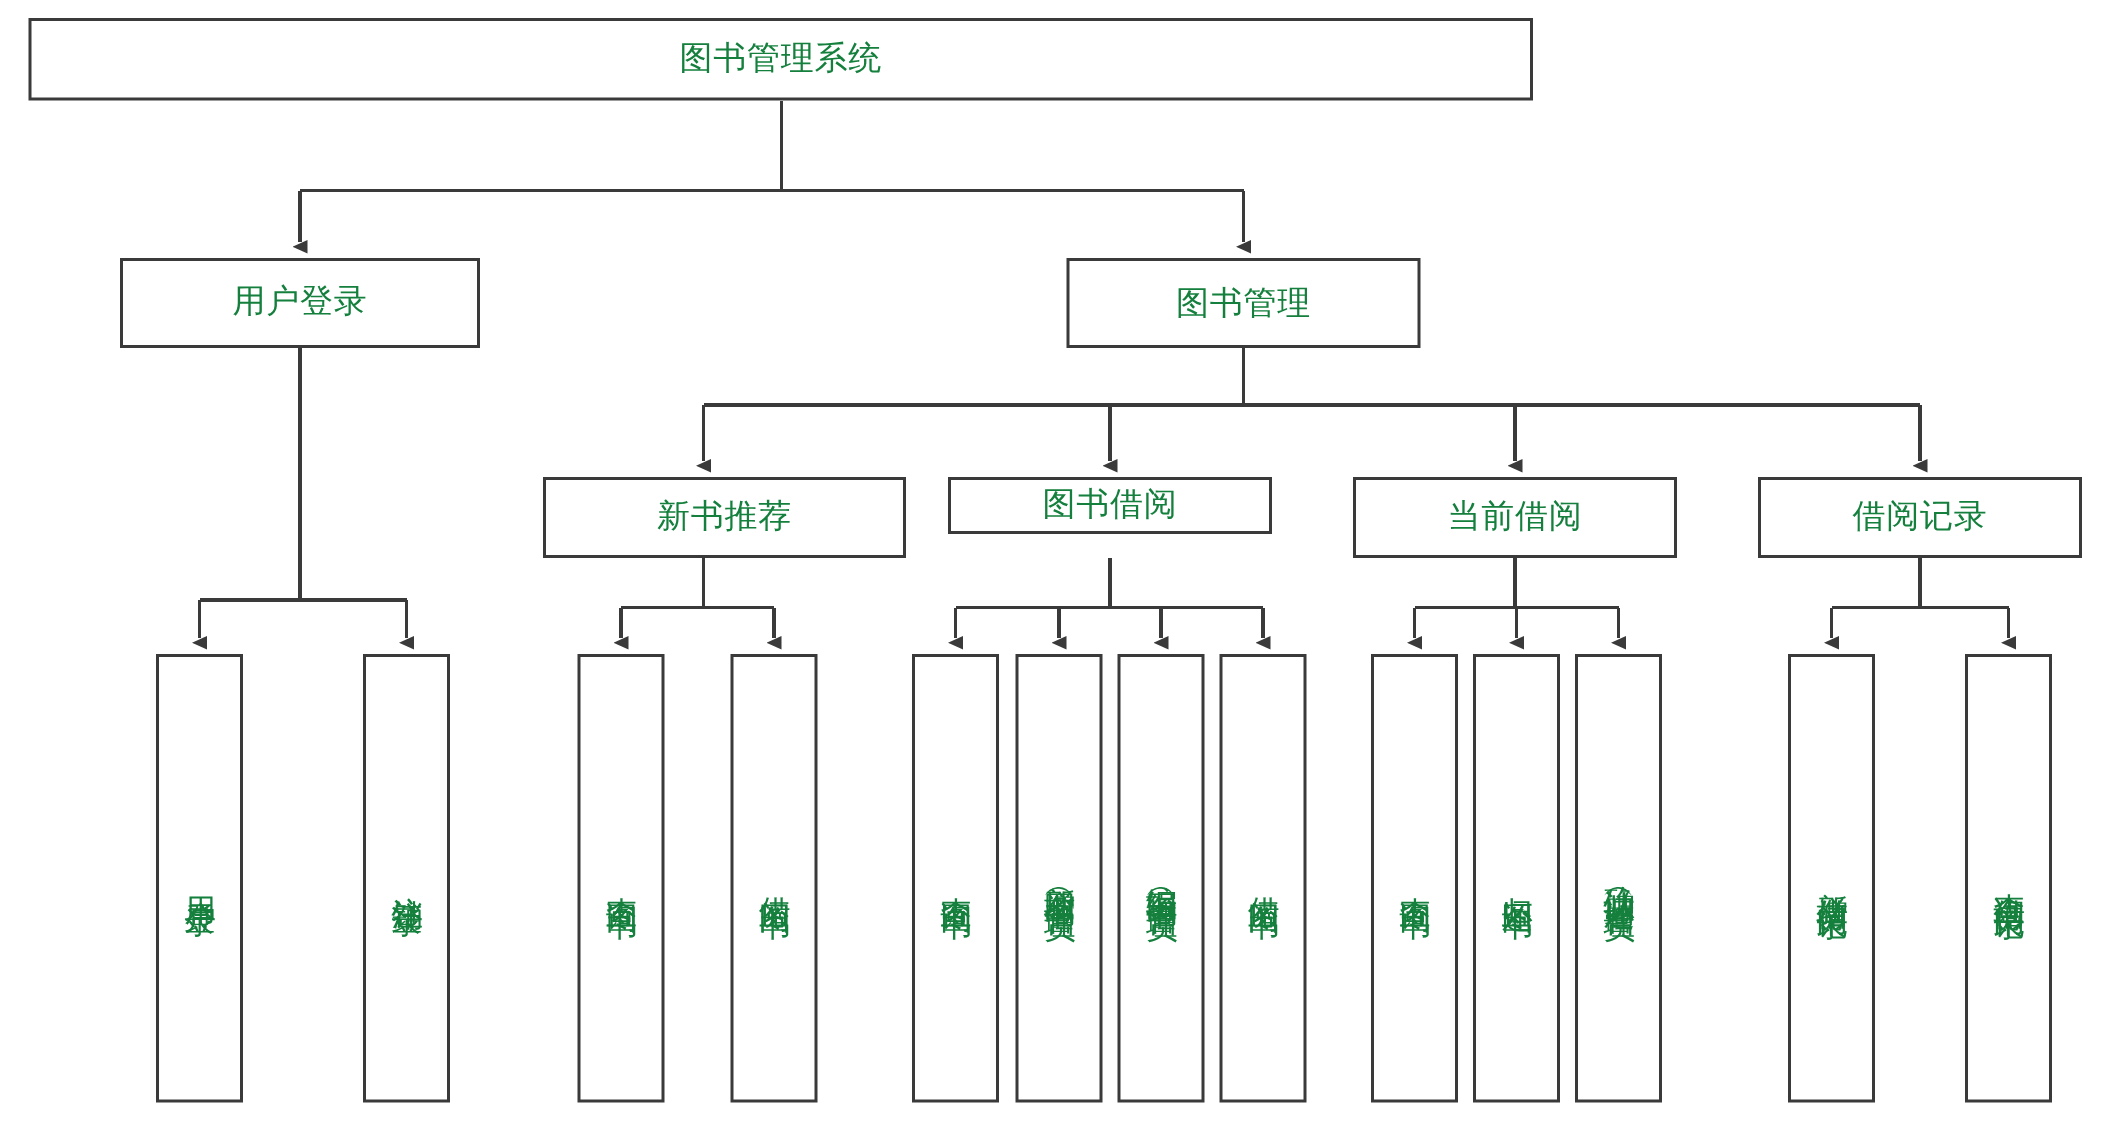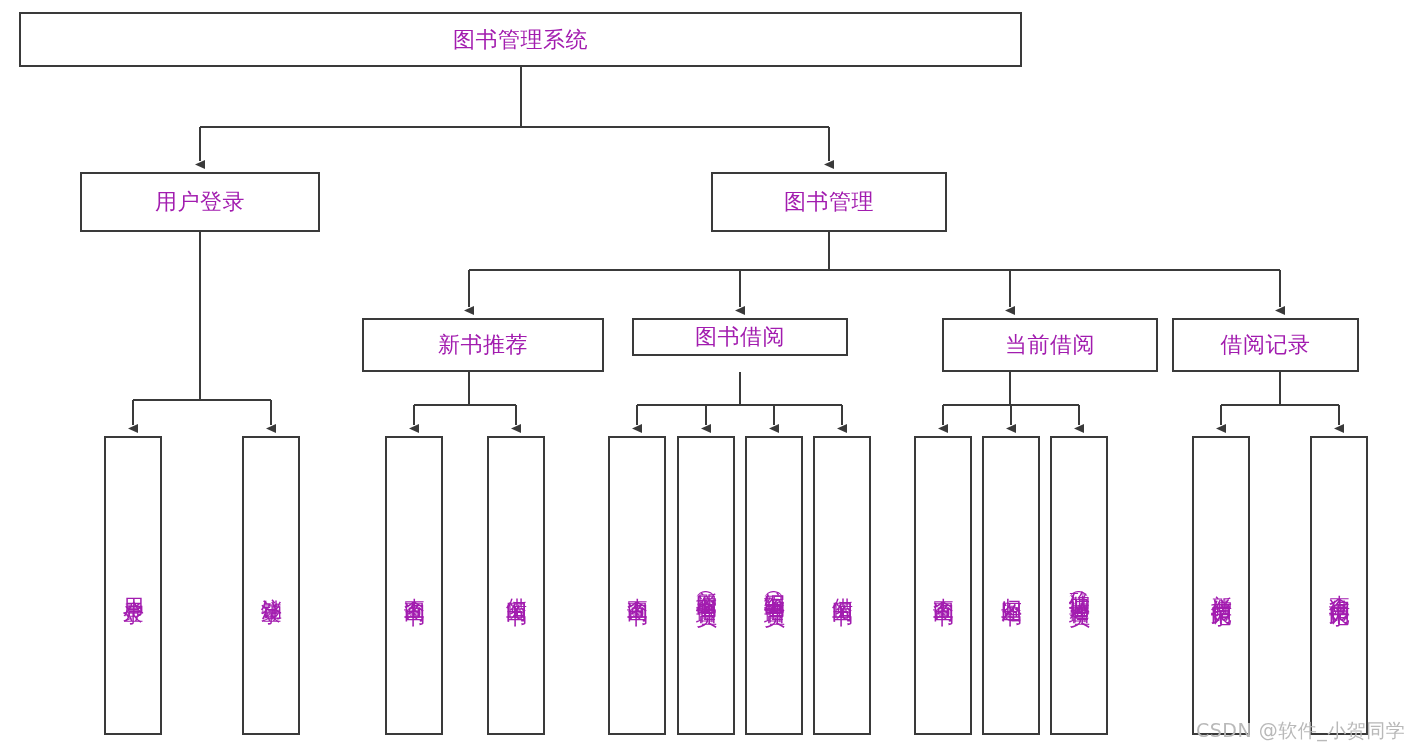--- a/index.html
+++ b/index.html
@@ -32,21 +32,21 @@
     position: absolute;
     box-sizing: border-box;
     background: #ffffff;
     border: 2.5px solid #3a3a3a;
     display: flex;
     align-items: center;
     justify-content: center;
     overflow: hidden;
   }
   .node-label {
-    color: #a21caf;
+    color: #15803d;
     font-size: 21px;
     line-height: 1.06;
     letter-spacing: 0.5px;
     white-space: nowrap;
     text-align: center;
   }
   .node.vertical .node-label {
     writing-mode: vertical-rl;
     text-orientation: upright;
     letter-spacing: 2.5px;
@@ -123,24 +123,24 @@
       </div>
       <div class="node level1" style="left: 711px; top: 172px; width: 236px; height: 60px; font-family: Liberation Serif, serif;">
         <span class="node-label">图书管理</span>
       </div>
       <div class="node level2" style="left: 362px; top: 318px; width: 242px; height: 54px;">
         <span class="node-label">新书推荐</span>
       </div>
       <div class="node level2" style="left: 632px; top: 318px; width: 216px; height: 38px;">
         <span class="node-label">图书借阅</span>
       </div>
-      <div class="node level2" style="left: 902px; top: 318px; width: 216px; height: 54px; margin-left: 40px;">
+      <div class="node level2" style="left: 902px; top: 318px; width: 216px; height: 54px;">
         <span class="node-label">当前借阅</span>
       </div>
-      <div class="node level2" style="left: 1172px; top: 318px; width: 187px; height: 54px;">
+      <div class="node level2" style="left: 1172px; top: 318px; width: 216px; height: 54px;">
         <span class="node-label">借阅记录</span>
       </div>
       <div class="node leaf vertical" style="left: 104px; top: 436px; width: 58px; height: 299px;">
         <span class="node-label">用户登录</span>
       </div>
       <div class="node leaf vertical" style="left: 242px; top: 436px; width: 58px; height: 299px;">
         <span class="node-label">注销登录</span>
       </div>
       <div class="node leaf vertical" style="left: 385px; top: 436px; width: 58px; height: 299px;">
         <span class="node-label">查询图书</span>
@@ -170,14 +170,13 @@
         <span class="node-label">确认归还（管理员）</span>
       </div>
       <div class="node leaf vertical" style="left: 1192px; top: 436px; width: 58px; height: 299px;">
         <span class="node-label">新增借阅记录</span>
       </div>
       <div class="node leaf vertical" style="left: 1310px; top: 436px; width: 58px; height: 299px;">
         <span class="node-label">查询借阅记录</span>
       </div>
     </div>
 
-  <div class="watermark" style="left: 1196px; top: 718px; color: rgb(185, 185, 185);">CSDN @软件_小贺同学</div>
 </div>
 
 </body></html>

